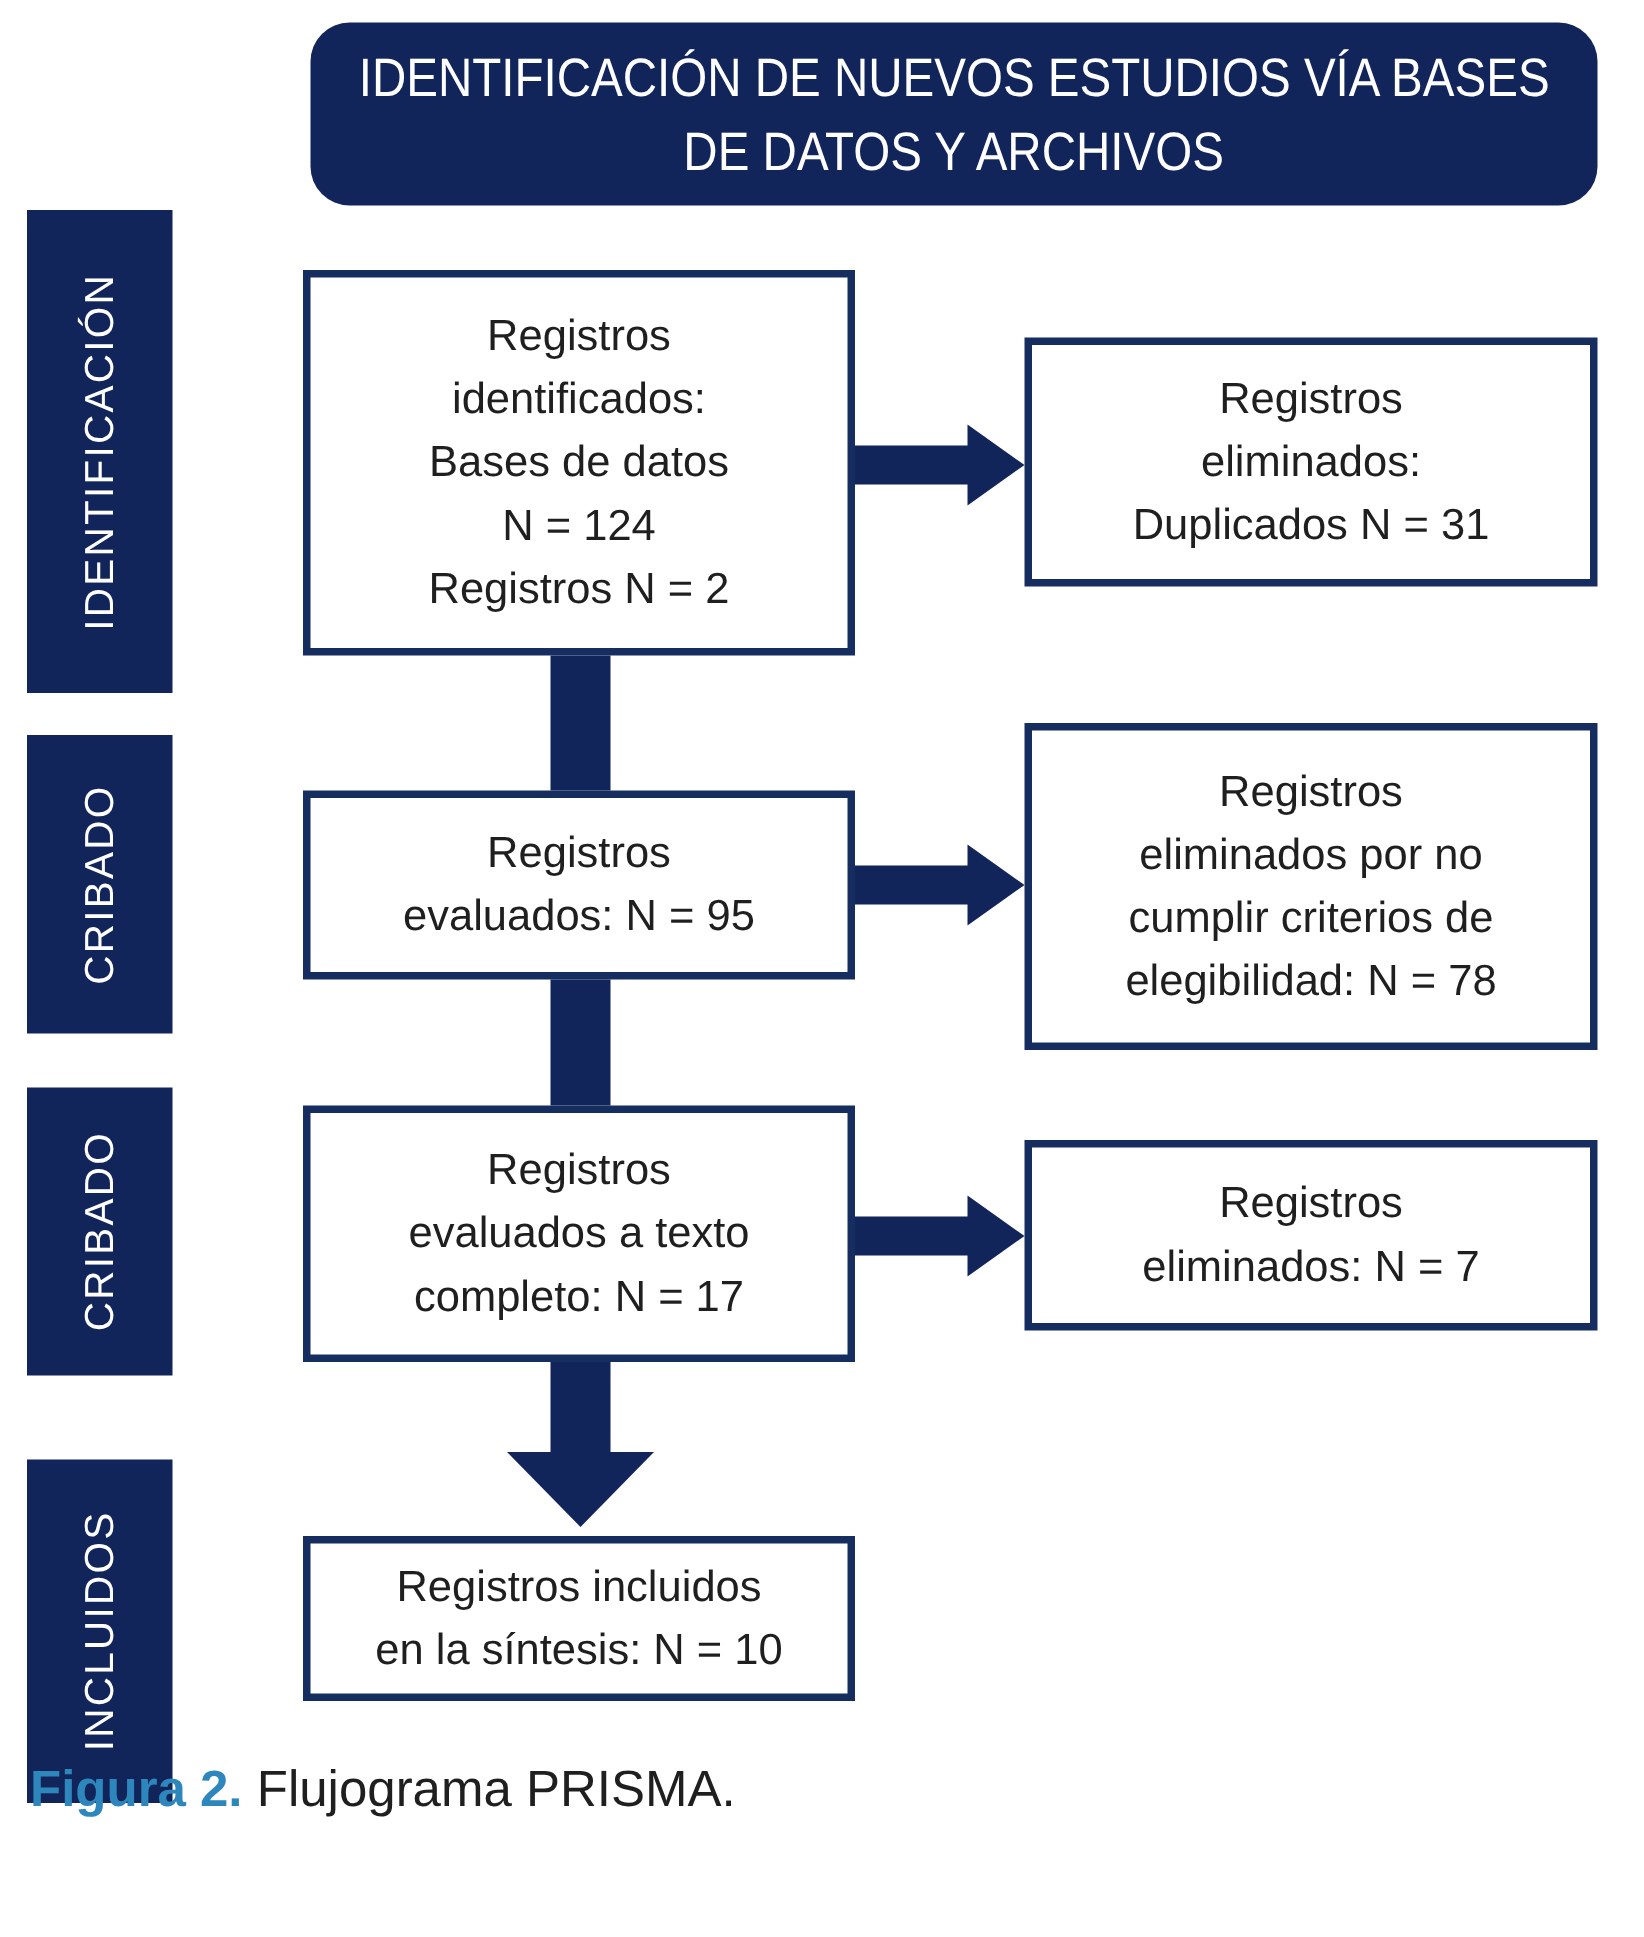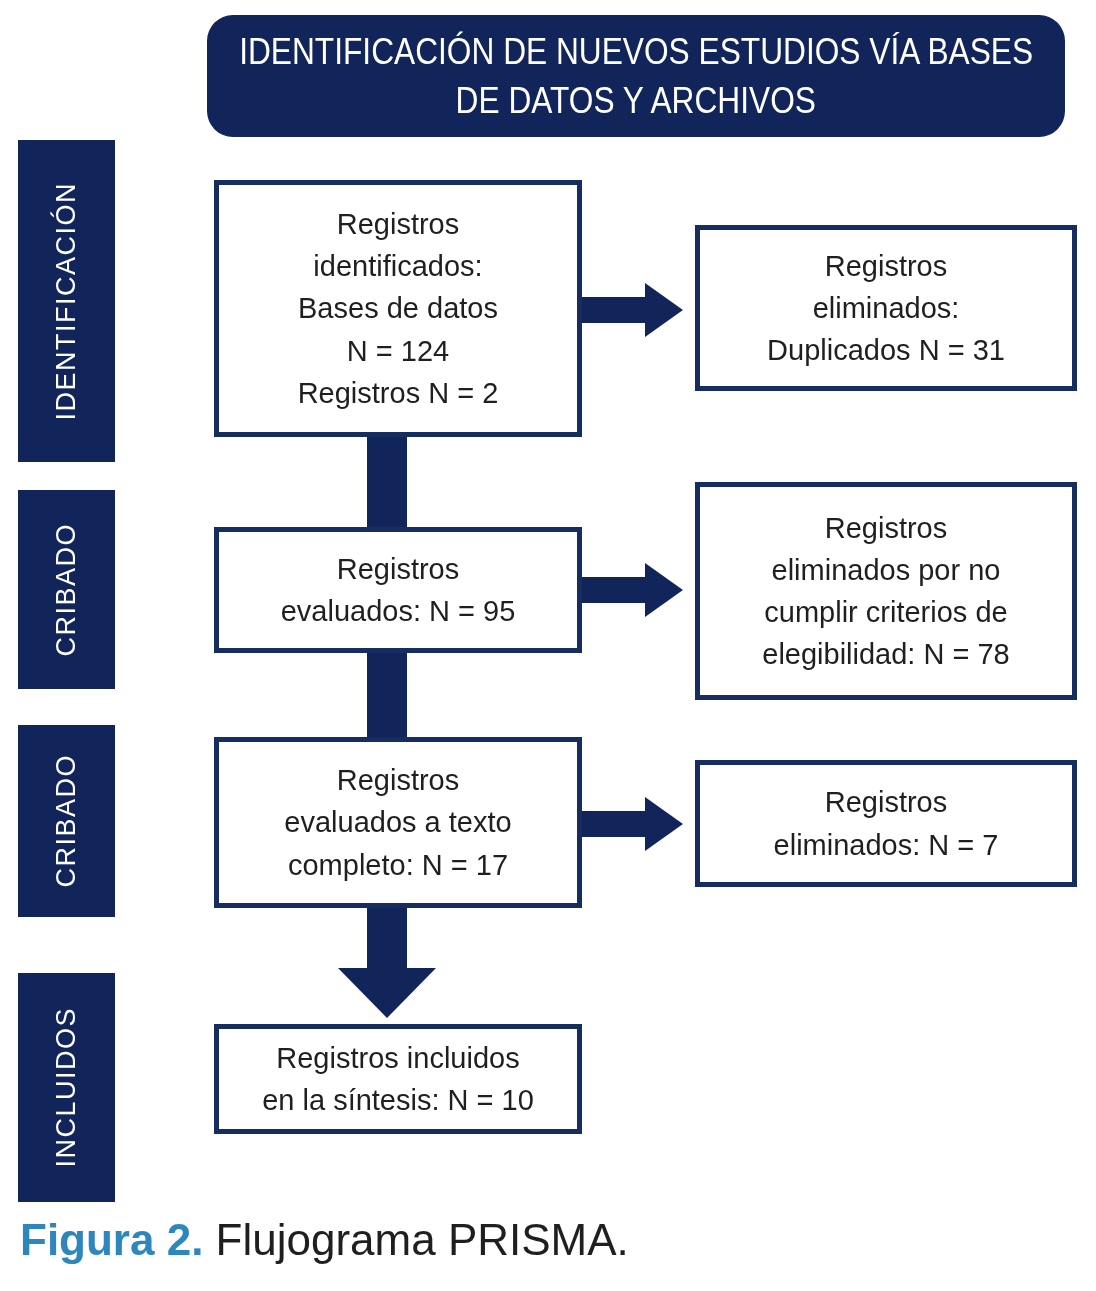--- a/index.html
+++ b/index.html
@@ -55,21 +55,20 @@
 
   
   .fbox, .sbox {
     position: absolute;
     box-sizing: border-box;
     border: 5px solid var(--box-border, #162d60);
     background: #ffffff;
     display: flex; align-items: center; justify-content: center;
     text-align: center;
     z-index: 2;
-    margin-left: 12px;
   }
   .box-text {
     color: var(--text, #1f1f1f);
     font-size: 29px;
     line-height: 1.45;
   }
   .fbox { left: 202px; width: 368px; }
   #fbox-1 { top: 180px; height: 257px; }
   #fbox-2 { top: 527px; height: 126px; }
   #fbox-3 { top: 737px; height: 171px; }
@@ -120,22 +119,22 @@
     border-left: 38px solid var(--navy, #12255b);
     z-index: 1;
   }
   #hhead-1 { top: 283px; }
   #hhead-2 { top: 563px; }
   #hhead-3 { top: 797px; }
 
   
   .caption {
     position: absolute;
-    left: 20px; top: 1215px;
-    font-size: 44px;
+    left: 20px; top: 1174px;
+    font-size: 34px;
     color: var(--text, #262626);
     white-space: nowrap;
     text-align: right;
   }
   .caption .accent {
     color: var(--caption-accent, #2e87bc);
     font-weight: bold;
   }
 </style>
 </head>

